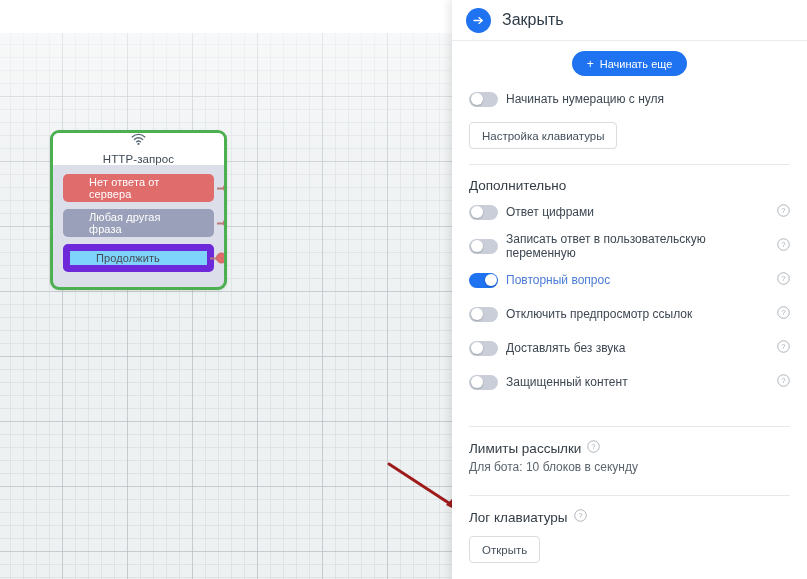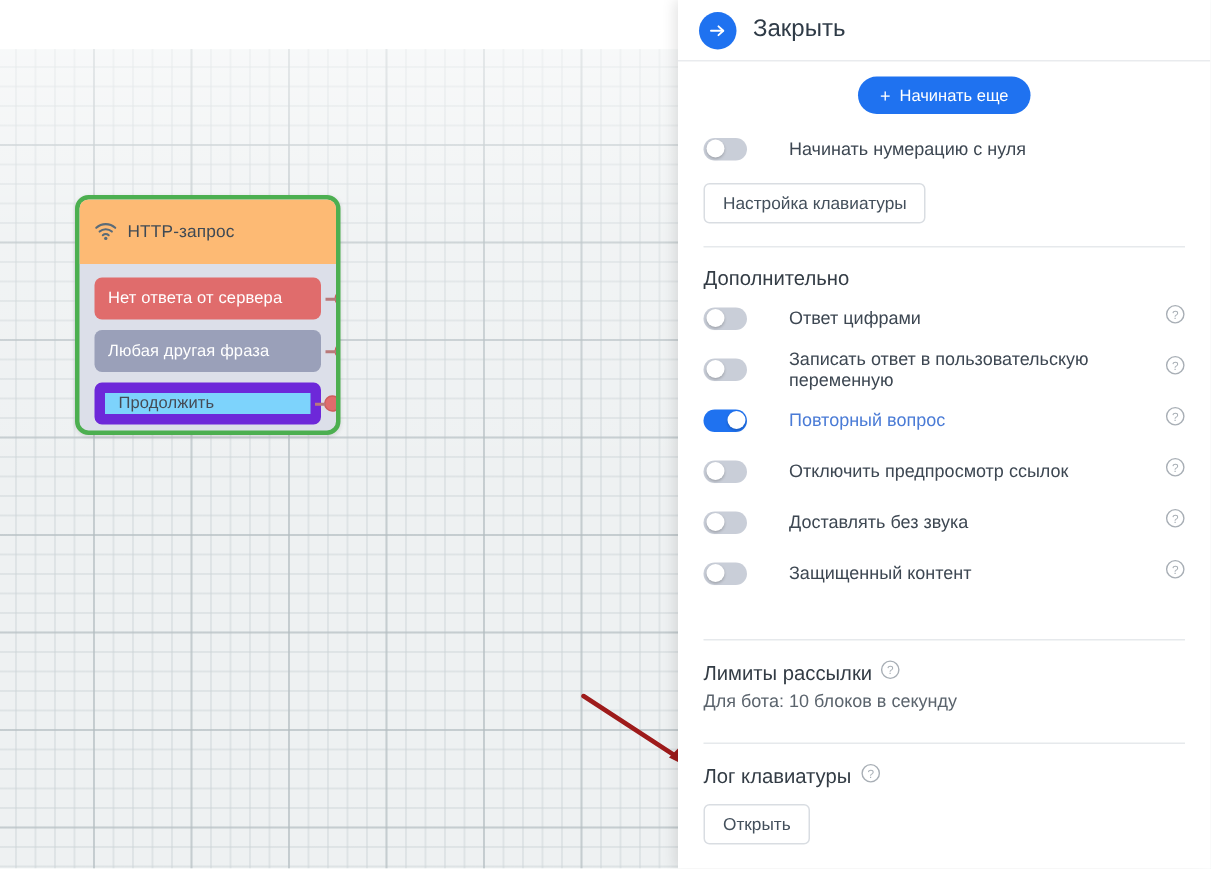--- a/index.html
+++ b/index.html
@@ -36,32 +36,33 @@
   
   .node {
     position: absolute; left: 50px; top: 130px; width: 177px; height: 160px;
     border: 3px solid #4caf50;
     border-radius: 9px;
     background: #dcdfe9;
     box-shadow: 0 1px 3px rgba(0,0,0,0.10);
     overflow: hidden;
   }
   .node-header {
-    height: 43px; background: #fdba74;
+    height: 32px; background: #ffffff;
     display: flex; align-items: center; gap: 7px;
     padding: 0 10px;
+    flex-direction: column;
   }
   .node-header-title {
     font-size: 11.5px; color: #3f4a55; letter-spacing: .1px;
   }
   .wifi-icon { width: 15px; height: 13px; display: block; }
   .node-body { padding: 9px 10px 10px 10px; display: flex; flex-direction: column; gap: 7px; }
   .node-btn {
     height: 28px; border-radius: 5px;
-    display: flex; align-items: center; padding: 0 9px;
+    display: flex; align-items: center; padding: 0 26px;
     font-size: 11px; letter-spacing: .1px;
     position: relative;
   }
   .btn-red { background: #e06c6c; color: #ffffff; }
   .btn-gray { background: #9aa0b9; color: #ffffff; }
   .btn-white { background: #7dd3fc; color: #454b55; border: 7px solid #6d28d9; }
   .port {
     position: absolute; right: -20px; top: 50%;
     width: 11px; height: 11px; border-radius: 50%;
     background: #e06c6c; border: 1px solid #cf5c5c;
@@ -102,21 +103,21 @@
     background: #1f72f0; color: #ffffff;
     border: none; border-radius: 14px;
     height: 25px; padding: 0 15px;
     font-size: 11px; font-family: "Liberation Sans", sans-serif;
     display: inline-flex; align-items: center; gap: 6px;
     cursor: pointer;
   }
   .add-more-plus { font-size: 12px; line-height: 1; }
 
   .toggle-row {
-    display: flex; align-items: center; gap: 28px;
+    display: flex; align-items: center; gap: 8px;
     height: 30px; margin-top: 4px;
   }
   .toggle {
     width: 29px; height: 15px; border-radius: 8px; position: relative;
     flex: 0 0 auto; cursor: pointer;
   }
   .toggle.off { background: #c9ced8; }
   .toggle.on  { background: #1f72f0; }
   .toggle .knob {
     position: absolute; top: 1.5px; width: 12px; height: 12px;

